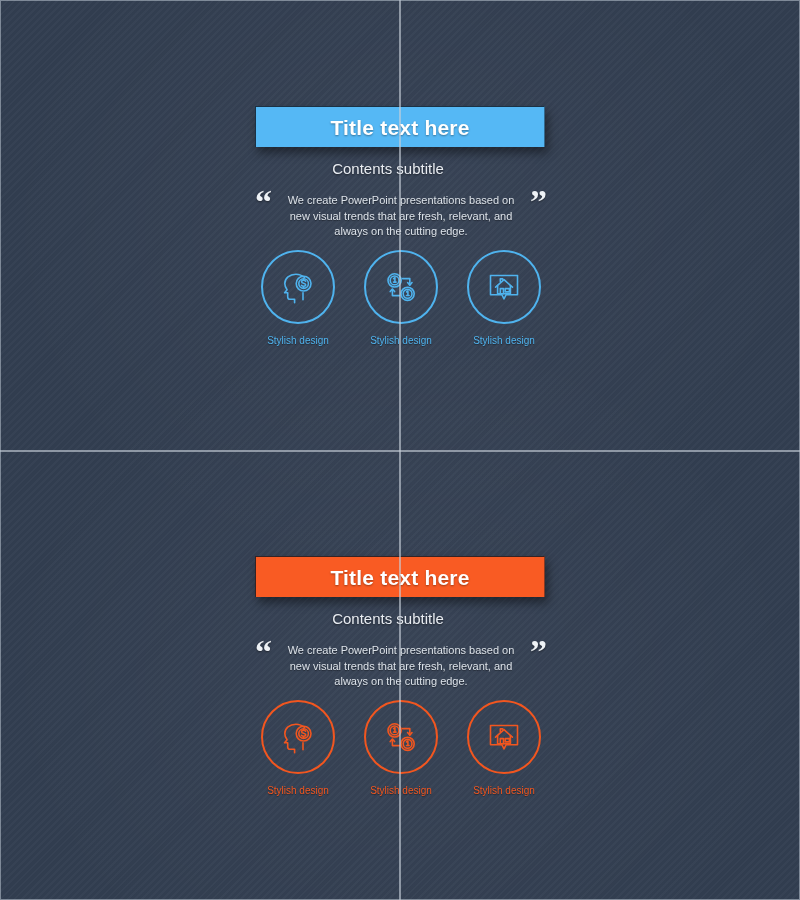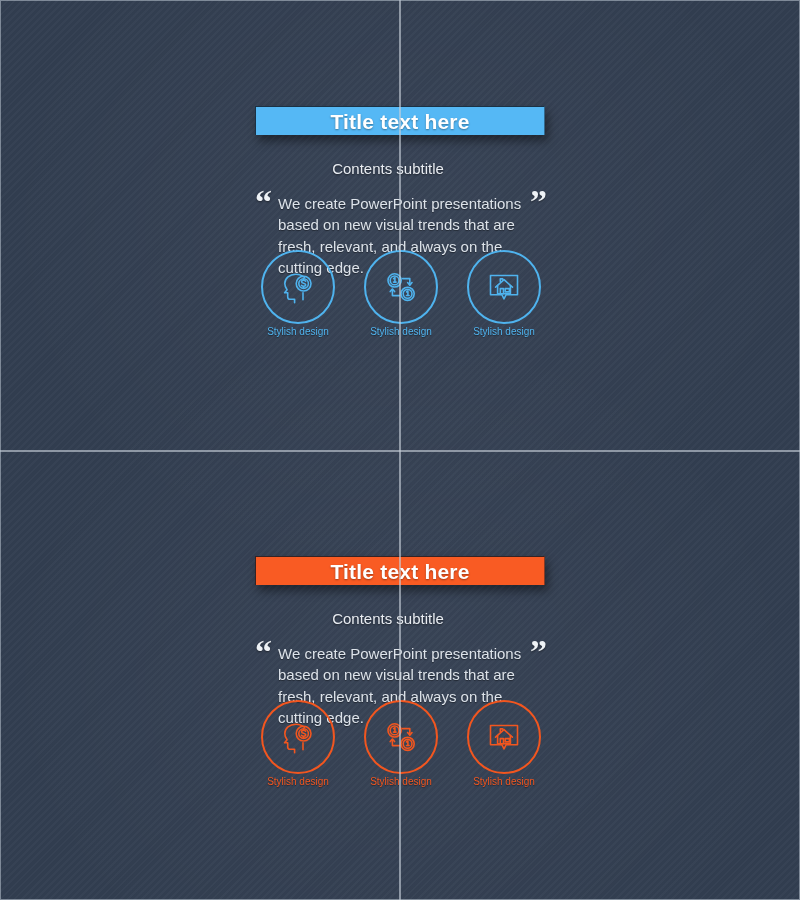--- a/index.html
+++ b/index.html
@@ -76,21 +76,21 @@
     height: 450px;
   }
   #slide-blue   { top: 0px; }
   #slide-orange { top: 450px; }
 
   
   .title-bar {
     position: absolute;
     left: 255px;
     width: 290px;
-    height: 29px;
+    height: 41px;
     box-sizing: border-box;
     border-top: 1px solid rgba(18,26,38,0.85);
     border-left: 1px solid rgba(18,26,38,0.85);
     border-right: 1px solid rgba(18,26,38,0.5);
     display: flex;
     align-items: center;
     justify-content: center;
     box-shadow: 3px 6px 9px rgba(0,0,0,0.42);
     z-index: 5;
   }
@@ -138,22 +138,23 @@
     flex: 0 0 auto;
     text-shadow: 0 1px 2px rgba(0,0,0,0.45);
     user-select: none;
   }
   .quote-mark.open  { margin-right: 6px; }
   .quote-mark.close { margin-left: 6px; }
 
   .quote-text {
     flex: 1 1 auto;
     color: #dde3ea;
-    font-size: 15px;
+    font-size: 11px;
     line-height: 1.42;
+    text-align: center;
     padding-top: 3px;
     text-shadow: 0 1px 1px rgba(0,0,0,0.42);
   }
 
   
   .features {
     position: absolute;
     left: 255px;
     width: 292px;
     display: flex;
@@ -174,21 +175,21 @@
     border-radius: 50%;
     box-sizing: border-box;
     border: 2px solid currentColor;
     display: flex;
     align-items: center;
     justify-content: center;
   }
   .feature-circle svg { display: block; }
 
   .feature-label {
-    margin-top: 2px;
+    margin-top: 11px;
     font-size: 10px;
     text-align: center;
     color: inherit;
     text-shadow: 0 1px 1px rgba(0,0,0,0.4);
     white-space: nowrap;
   }
 
   .theme-blue   { color: #4fb3ee; }
   .theme-orange { color: #f2561f; }
 </style>

